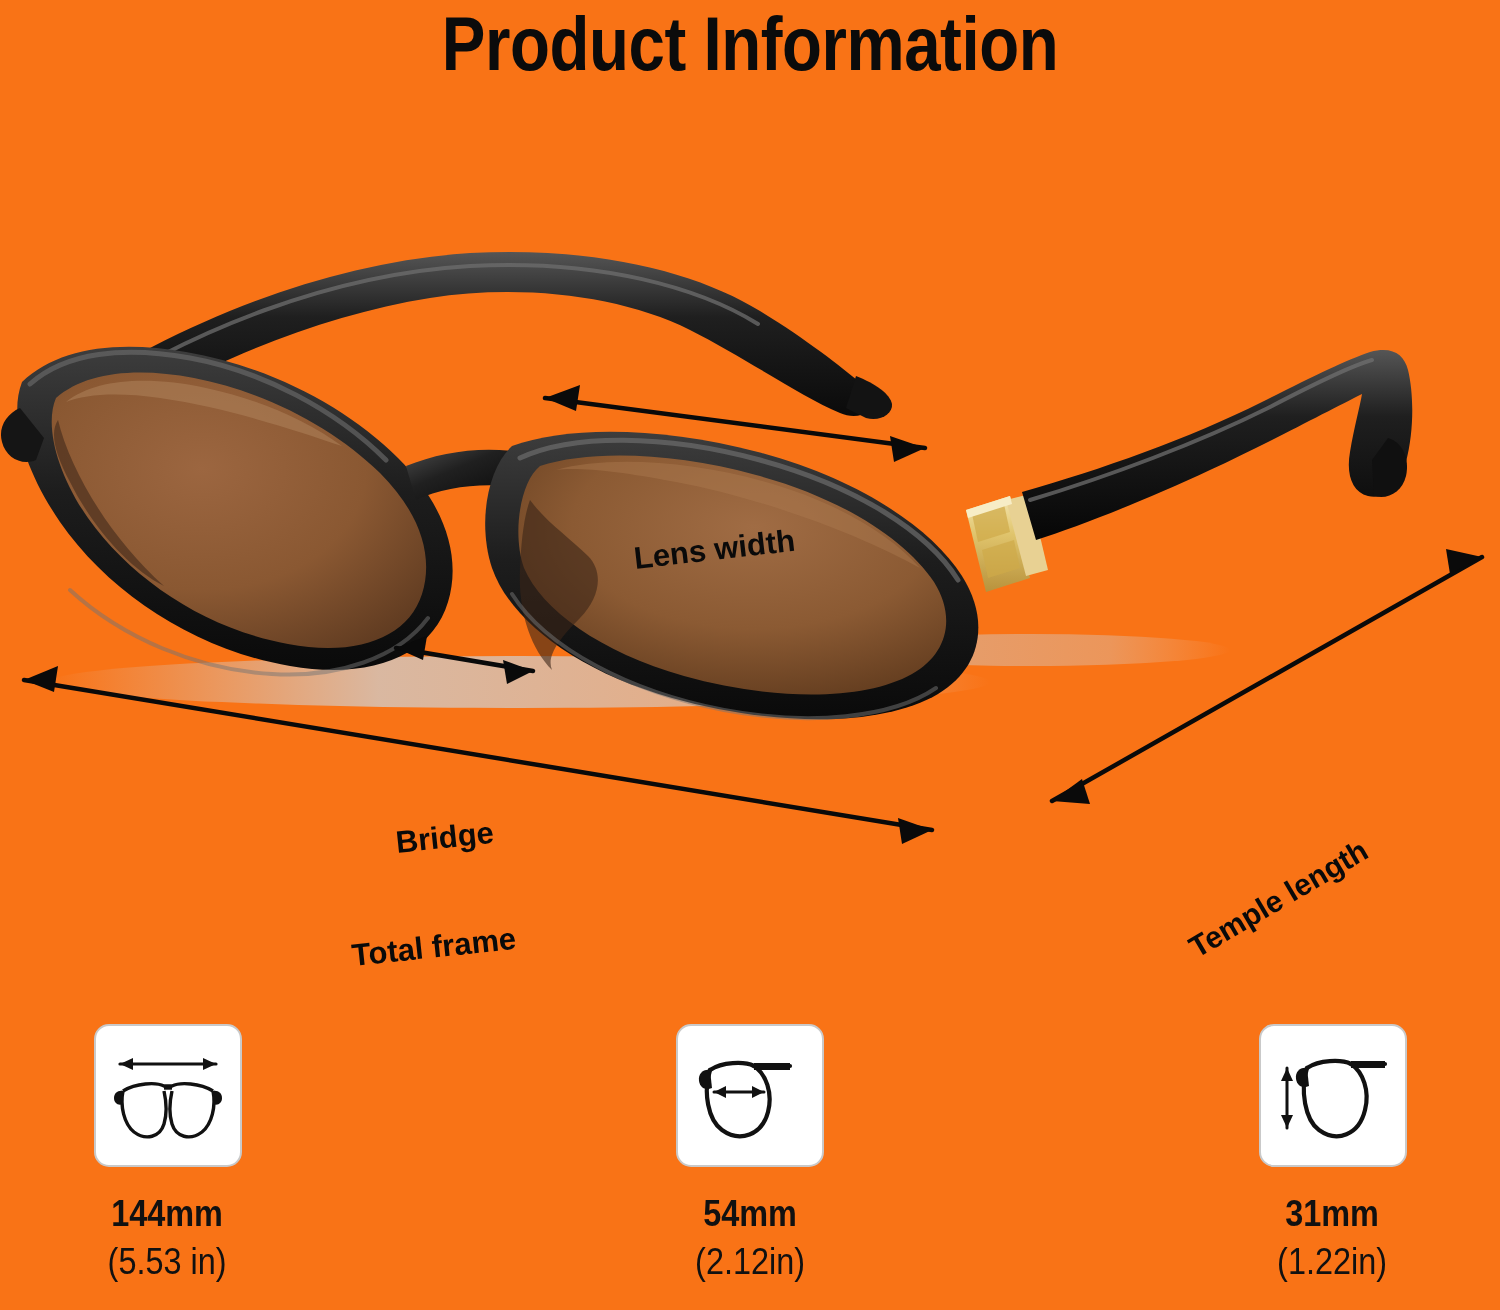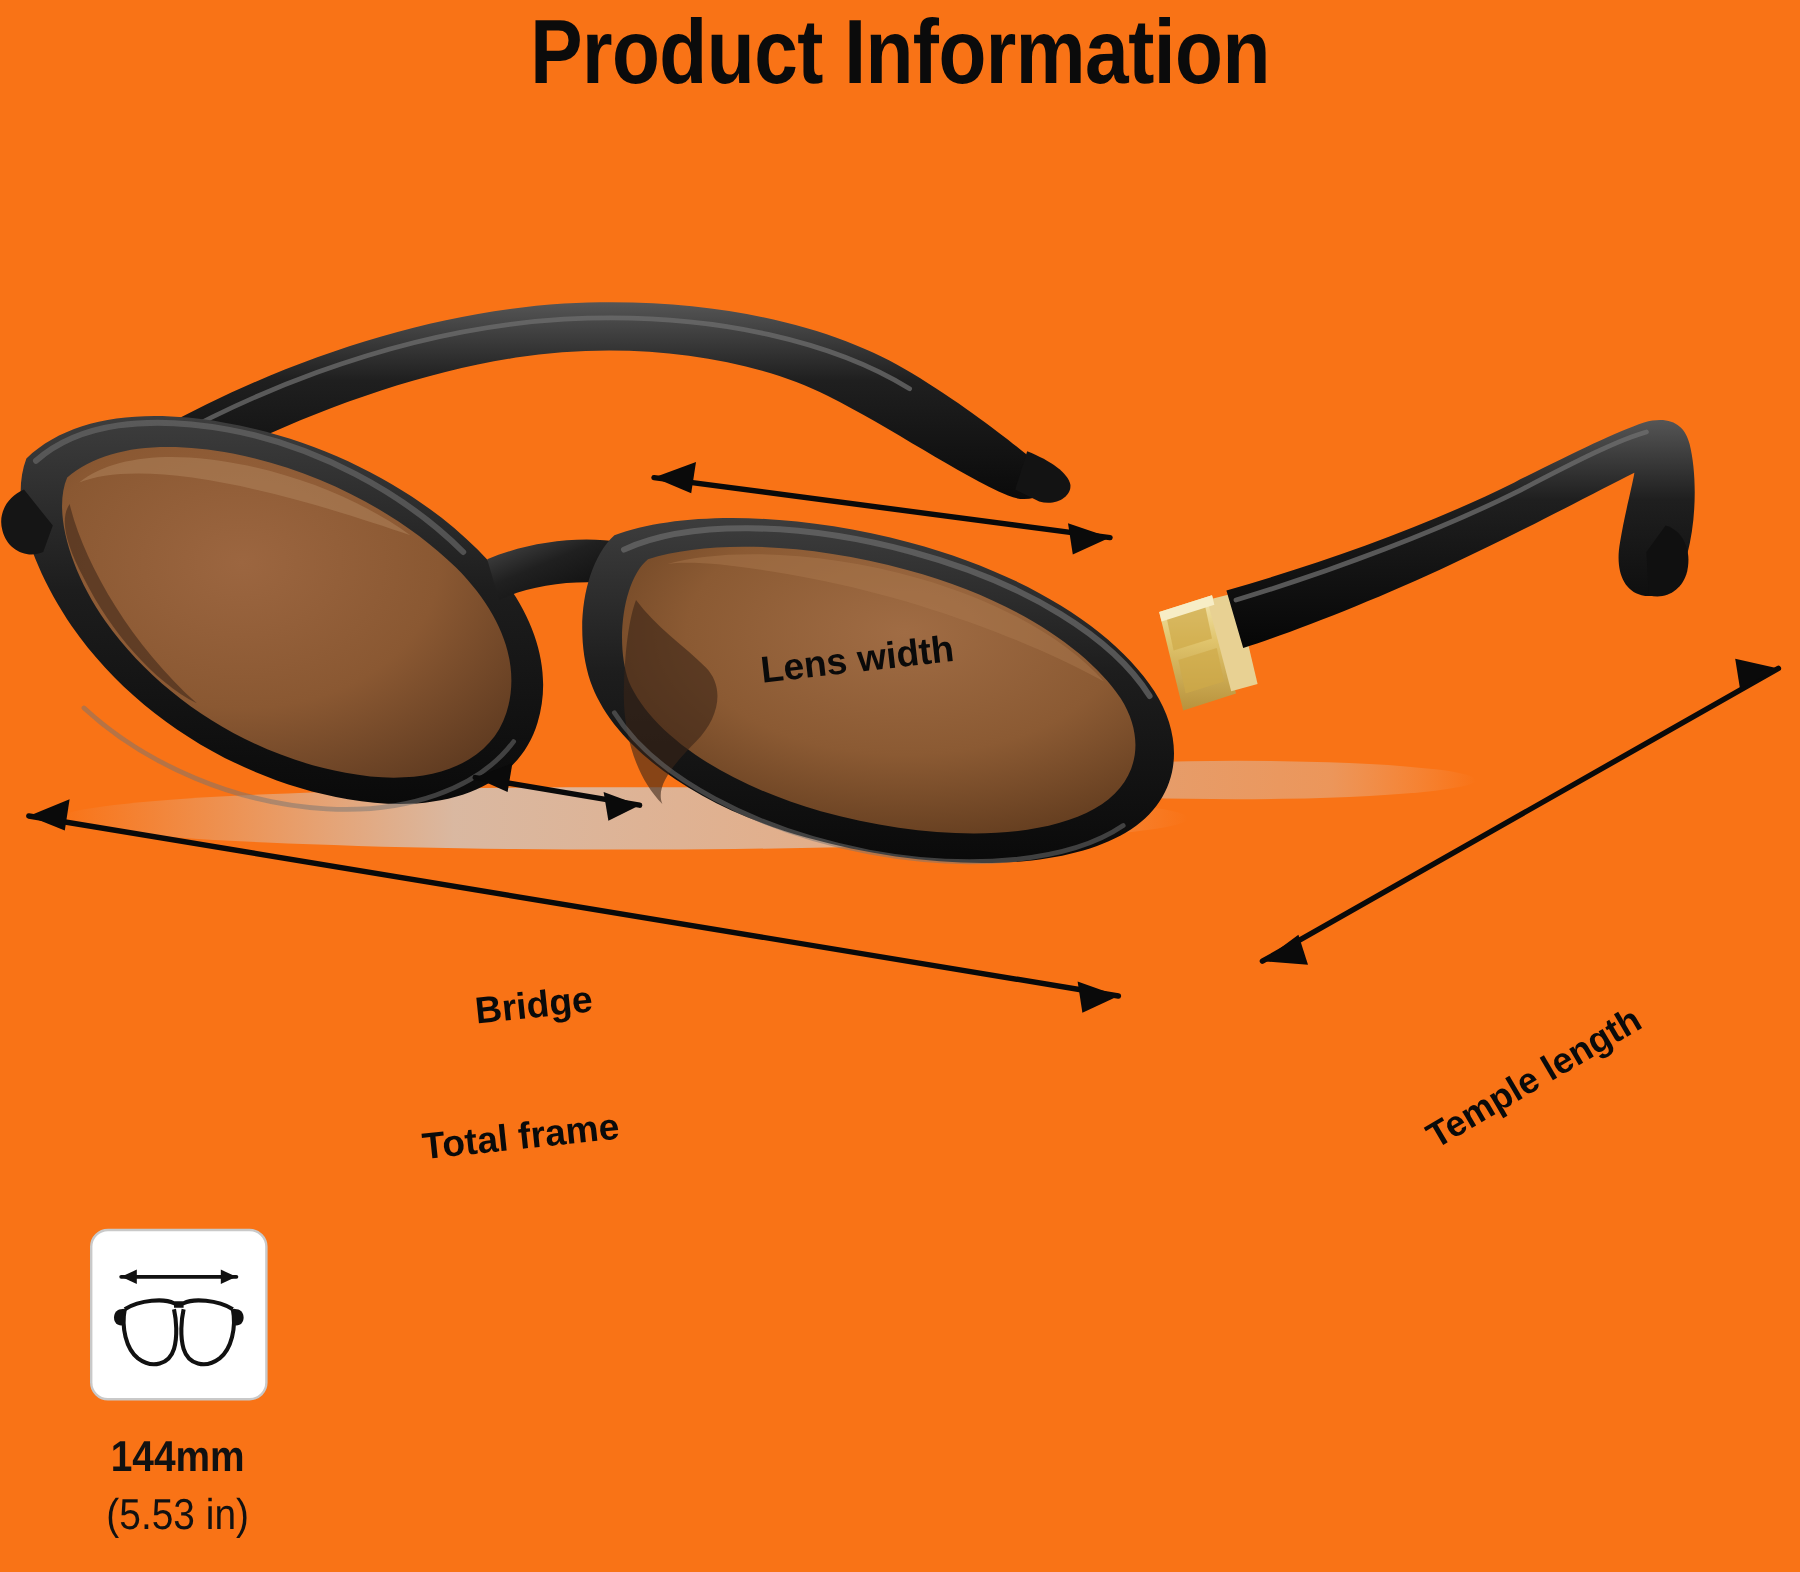--- a/index.html
+++ b/index.html
@@ -65,21 +65,21 @@
 
   
   .specs {
     position: absolute;
     left: 0;
     top: 1024px;
     width: 1500px;
     height: 286px;
     display: flex;
     justify-content: space-between;
-    padding: 0 41px;
+    padding: 0 60px;
     box-sizing: border-box;
   }
   .spec {
     width: 215px;
     display: flex;
     flex-direction: column;
     align-items: center;
   }
   .spec-box {
     width: 148px;
@@ -303,18 +303,56 @@
             <line x1="58" y1="52" x2="66" y2="52"></line>
           </g>
           <path d="M 17 55 C 12 54, 8 57, 8 62 C 8 67, 12 70, 17 68 Z" fill="#111"></path>
           <path d="M 107 55 C 112 54, 116 57, 116 62 C 116 67, 112 70, 107 68 Z" fill="#111"></path>
         </svg>
       </div>
       <div class="spec-mm">144mm</div>
       <div class="spec-in">(5.53 in)</div>
     </div>
 
-
+    <div class="spec">
+      <div class="spec-box">
+        <svg width="124" height="120" viewBox="0 0 124 120">
+          <g stroke="#111" stroke-width="4.2" fill="none" stroke-linecap="round">
+            <path d="M 22 34 C 34 26, 56 25, 66 30 L 102 30"></path>
+            <path d="M 22 34 C 15 56, 20 84, 34 94 C 52 107, 74 99, 80 76 C 85 57, 78 38, 66 30"></path>
+          </g>
+          <path d="M 66 27 L 102 27 L 102 34 L 66 34 Z" fill="#111"></path>
+          <path d="M 22 34 C 15 33, 10 38, 11 45 C 12 52, 18 55, 24 52 Z" fill="#111"></path>
+          <g stroke="#111" stroke-width="3" fill="none" stroke-linecap="round">
+            <line x1="26" y1="56" x2="76" y2="56"></line>
+          </g>
+          <path d="M 26 56 L 38 50 L 38 62 Z" fill="#111"></path>
+          <path d="M 76 56 L 64 50 L 64 62 Z" fill="#111"></path>
+        </svg>
+      </div>
+      <div class="spec-mm">54mm</div>
+      <div class="spec-in">(2.12in)</div>
+    </div>
+
+    <div class="spec">
+      <div class="spec-box">
+        <svg width="124" height="120" viewBox="0 0 124 120">
+          <g stroke="#111" stroke-width="4.2" fill="none" stroke-linecap="round">
+            <path d="M 36 32 C 48 24, 70 23, 80 28 L 114 28"></path>
+            <path d="M 36 32 C 29 54, 34 84, 48 94 C 66 107, 88 99, 94 74 C 99 55, 92 36, 80 28"></path>
+          </g>
+          <path d="M 80 25 L 114 25 L 114 32 L 80 32 Z" fill="#111"></path>
+          <path d="M 36 32 C 29 31, 24 36, 25 43 C 26 50, 32 53, 38 50 Z" fill="#111"></path>
+          <g stroke="#111" stroke-width="3" fill="none" stroke-linecap="round">
+            <line x1="16" y1="32" x2="16" y2="92"></line>
+          </g>
+          <path d="M 16 32 L 10 45 L 22 45 Z" fill="#111"></path>
+          <path d="M 16 92 L 10 79 L 22 79 Z" fill="#111"></path>
+        </svg>
+      </div>
+      <div class="spec-mm">31mm</div>
+      <div class="spec-in">(1.22in)</div>
+    </div>
 
 
 
   </div>
 </div>
 
 </body></html>

